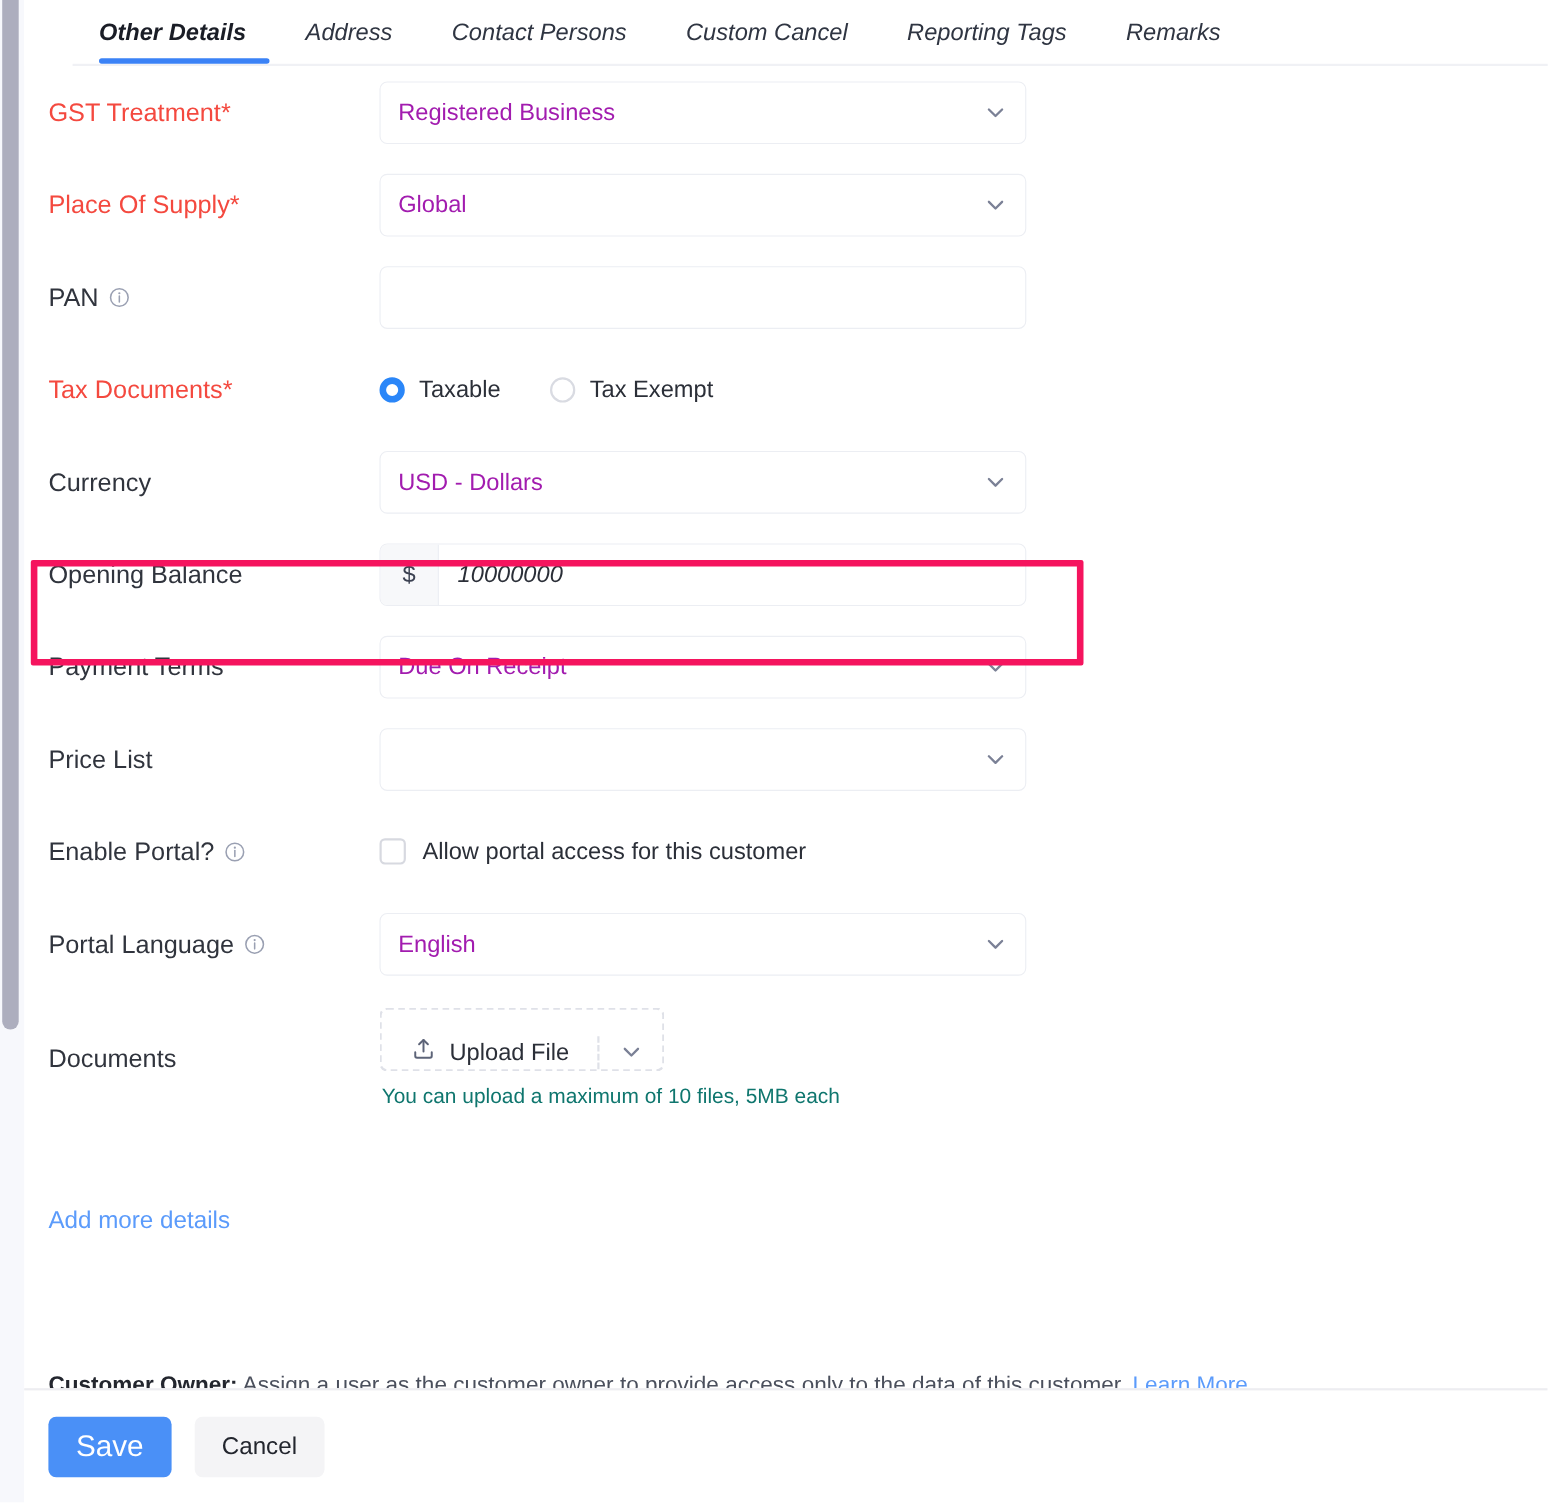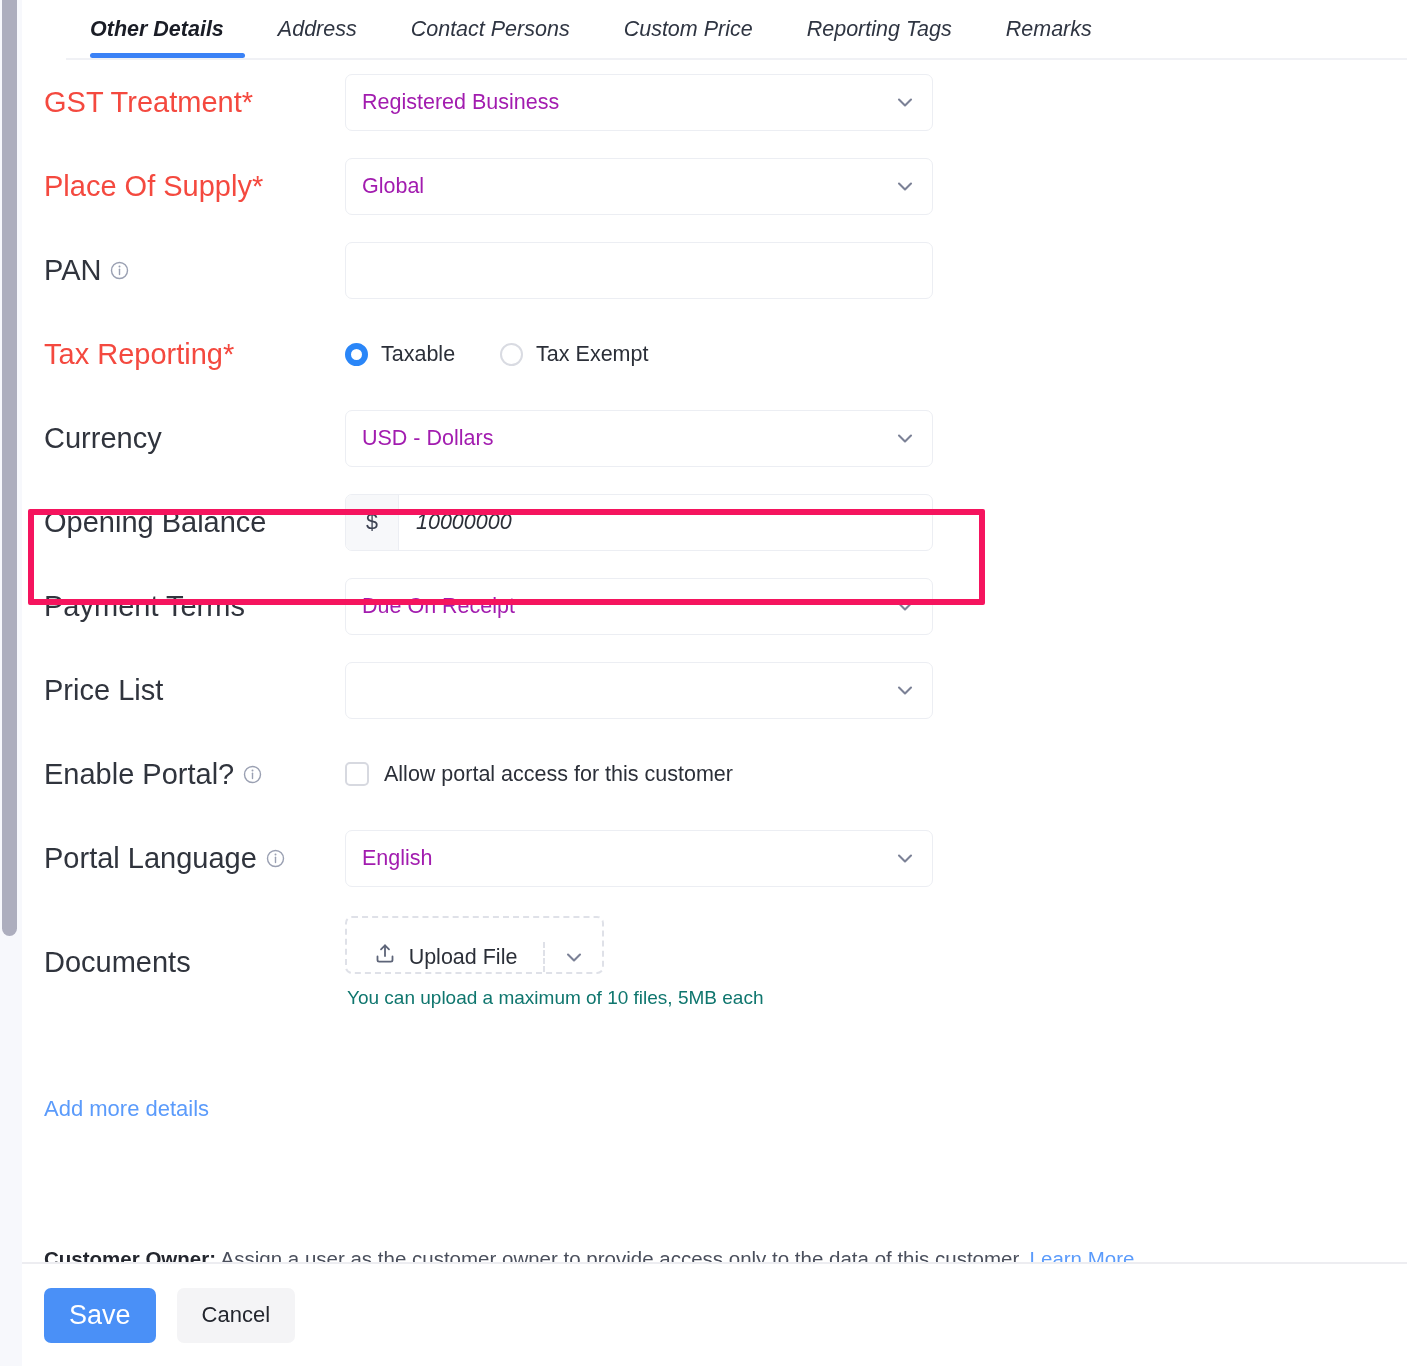--- a/index.html
+++ b/index.html
@@ -92,21 +92,21 @@
   }
   .row {
     position: relative;
     display: flex;
     align-items: center;
     min-height: 84px;
   }
   .label {
     width: 323px;
     padding-left: 22px;
-    font-size: 29px;
+    font-size: 23px;
     color: #30343d;
     display: flex;
     align-items: center;
     gap: 9px;
     flex-shrink: 0;
   }
   .label.req { color: #f4493f; }
 
   .info-icon {
     display: inline-flex;
@@ -335,21 +335,21 @@
   <div class="scroll-gutter">
     <div class="scroll-thumb"></div>
   </div>
 
   <div class="tabbar">
     <div class="tabbar-rule"></div>
     <div class="tabs">
       <div class="tab active">Other Details</div>
       <div class="tab">Address</div>
       <div class="tab">Contact Persons</div>
-      <div class="tab">Custom Price</div>
+      <div class="tab">Custom Cancel</div>
       <div class="tab">Reporting Tags</div>
       <div class="tab">Remarks</div>
     </div>
   </div>
 
   <div class="form">
 
     <div class="row">
       <div class="label req">
         <span>GST Treatment*</span>
@@ -395,21 +395,21 @@
       </div>
       <div class="control">
         <div class="textbox">
           <span class="val"></span>
         </div>
       </div>
     </div>
 
     <div class="row">
       <div class="label req">
-        <span>Tax Reporting*</span>
+        <span>Tax Documents*</span>
       </div>
       <div class="control">
         <div class="radios">
           <label class="radio-opt">
             <span class="radio on"></span>
             <span>Taxable</span>
           </label>
           <label class="radio-opt">
             <span class="radio off"></span>
             <span>Tax Exempt</span>

